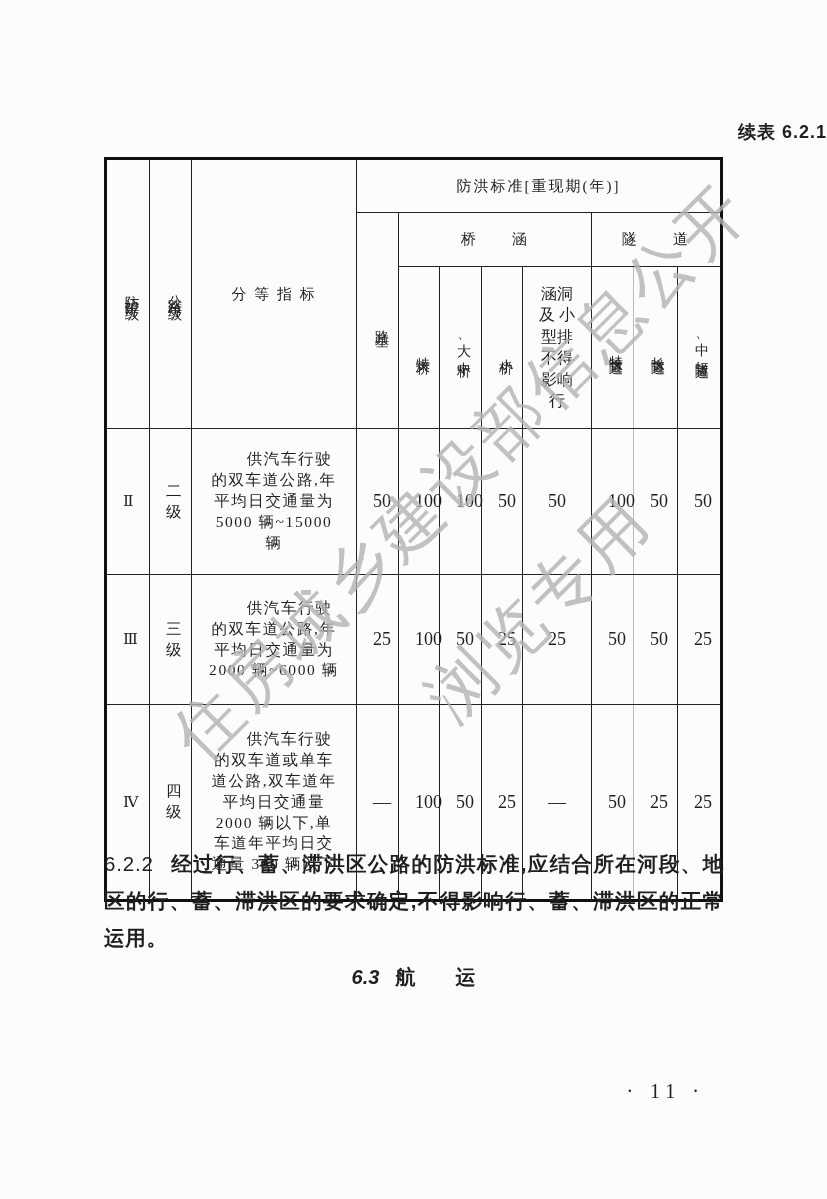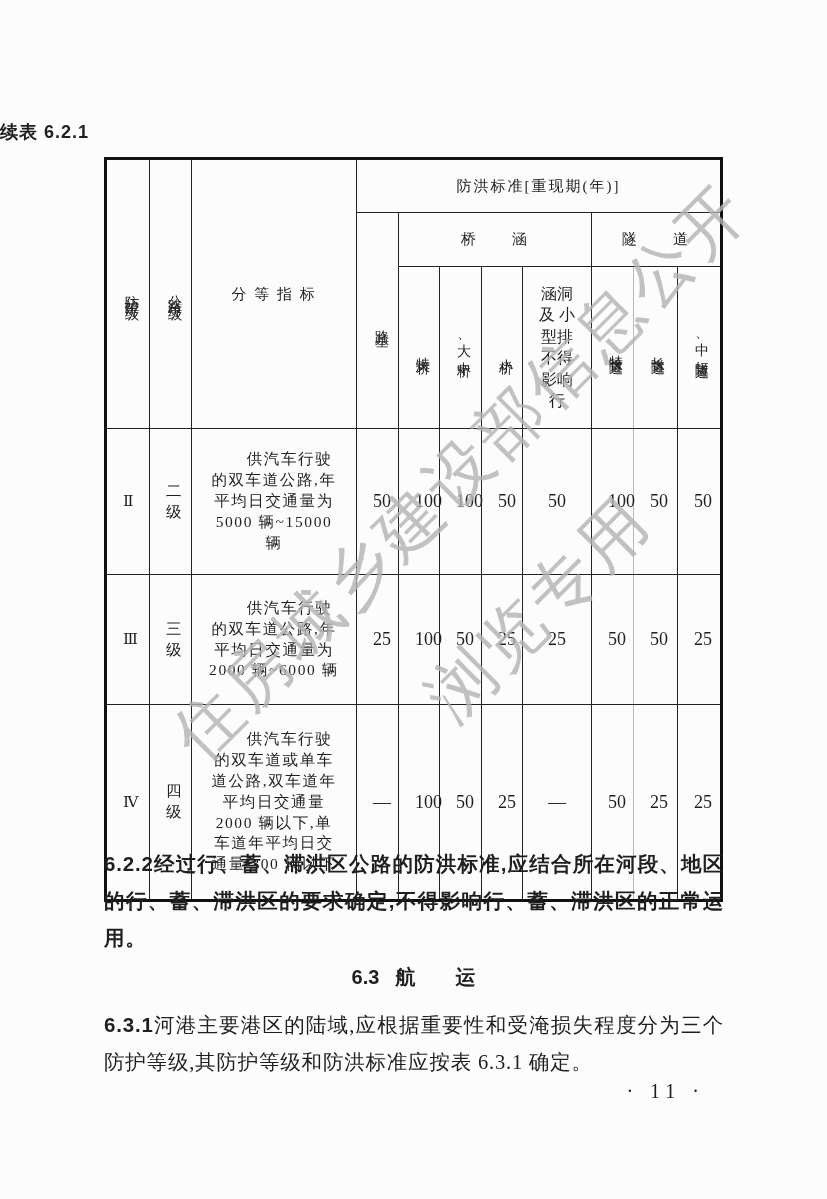--- a/index.html
+++ b/index.html
@@ -13,21 +13,21 @@
     position:absolute;color:#b3b3b3;z-index:5;pointer-events:none;
     font-family:"Liberation Serif","DejaVu Serif",serif;
     white-space:nowrap;opacity:.8;
   }
   .wm1{font-size:66px;letter-spacing:5px;left:25px;top:427px;width:872px;
        transform:rotate(-45deg);transform-origin:center;text-align:center;}
   .wm2{font-size:66px;letter-spacing:5px;left:398px;top:565px;width:280px;
        transform:rotate(-45deg);transform-origin:center;text-align:center;}
   
   .tbl-title{
-    position:absolute;top:120px;left:0;width:100%;text-align:left;
+    position:absolute;top:120px;left:0;width:100%;text-align:right;
     font-family:"Liberation Sans","DejaVu Sans",sans-serif;
     font-weight:bold;font-size:18px;letter-spacing:1px;
   }
   
   table.std{
     position:absolute;left:104px;top:157px;width:618px;height:658px;
     border-collapse:collapse;table-layout:fixed;z-index:2;
   }
   table.std th,table.std td{
     border:1px solid #222;padding:16px;vertical-align:middle;
@@ -54,30 +54,30 @@
     position:absolute;left:134px;top:823px;font-size:14.5px;
     letter-spacing:.5px;z-index:2;
   }
   .clause{
     position:absolute;left:104px;width:620px;margin:0;
     font-size:20.5px;line-height:37px;text-align:justify;
     letter-spacing:.8px;z-index:2;
   }
   .clause .cnum{
     font-family:"Liberation Sans","DejaVu Sans",sans-serif;
-    font-weight:bold;
+    font-weight:normal;margin-right:17px;
   }
   .c622{top:845px;font-family:"Liberation Sans","DejaVu Sans",sans-serif;font-weight:bold;}
   .c631{top:1006px;}
   .h63{
     position:absolute;top:964px;left:0;width:100%;text-align:center;
     font-family:"Liberation Sans","DejaVu Sans",sans-serif;
     font-weight:bold;font-size:20px;z-index:2;
   }
-  .h63 .hnum{margin-right:16px;}
+  .h63 .hnum{margin-right:16px;font-style:italic;}
   .pageno{
     position:absolute;top:1080px;right:122px;font-size:20px;
     letter-spacing:6px;z-index:2;
   }
 </style>
 </head>
 <body>
 
 <div class="page">
 
@@ -171,17 +171,16 @@
         <td class="val">25</td>
       </tr>
     </tbody>
   </table>
 
 
   <p class="clause c622"><span class="cnum">6.2.2</span><span>经过行、蓄、滞洪区公路的防洪标准,应结合所在河段、地区的行、蓄、滞洪区的要求确定,不得影响行、蓄、滞洪区的正常运用。</span></p>
 
   <div class="h63"><span class="hnum">6.3</span><span>航　　运</span></div>
 
-  <p class="clause c631"><span class="cnum">6.3.1</span><span>河港主要港区的陆域,应根据重要性和受淹损失程度分为三个防护等级,其防护等级和防洪标准应按表 6.3.1 确定。</span></p>
 
   <div class="pageno">· 11 ·</div>
 
 </div>
 
 </body></html>

